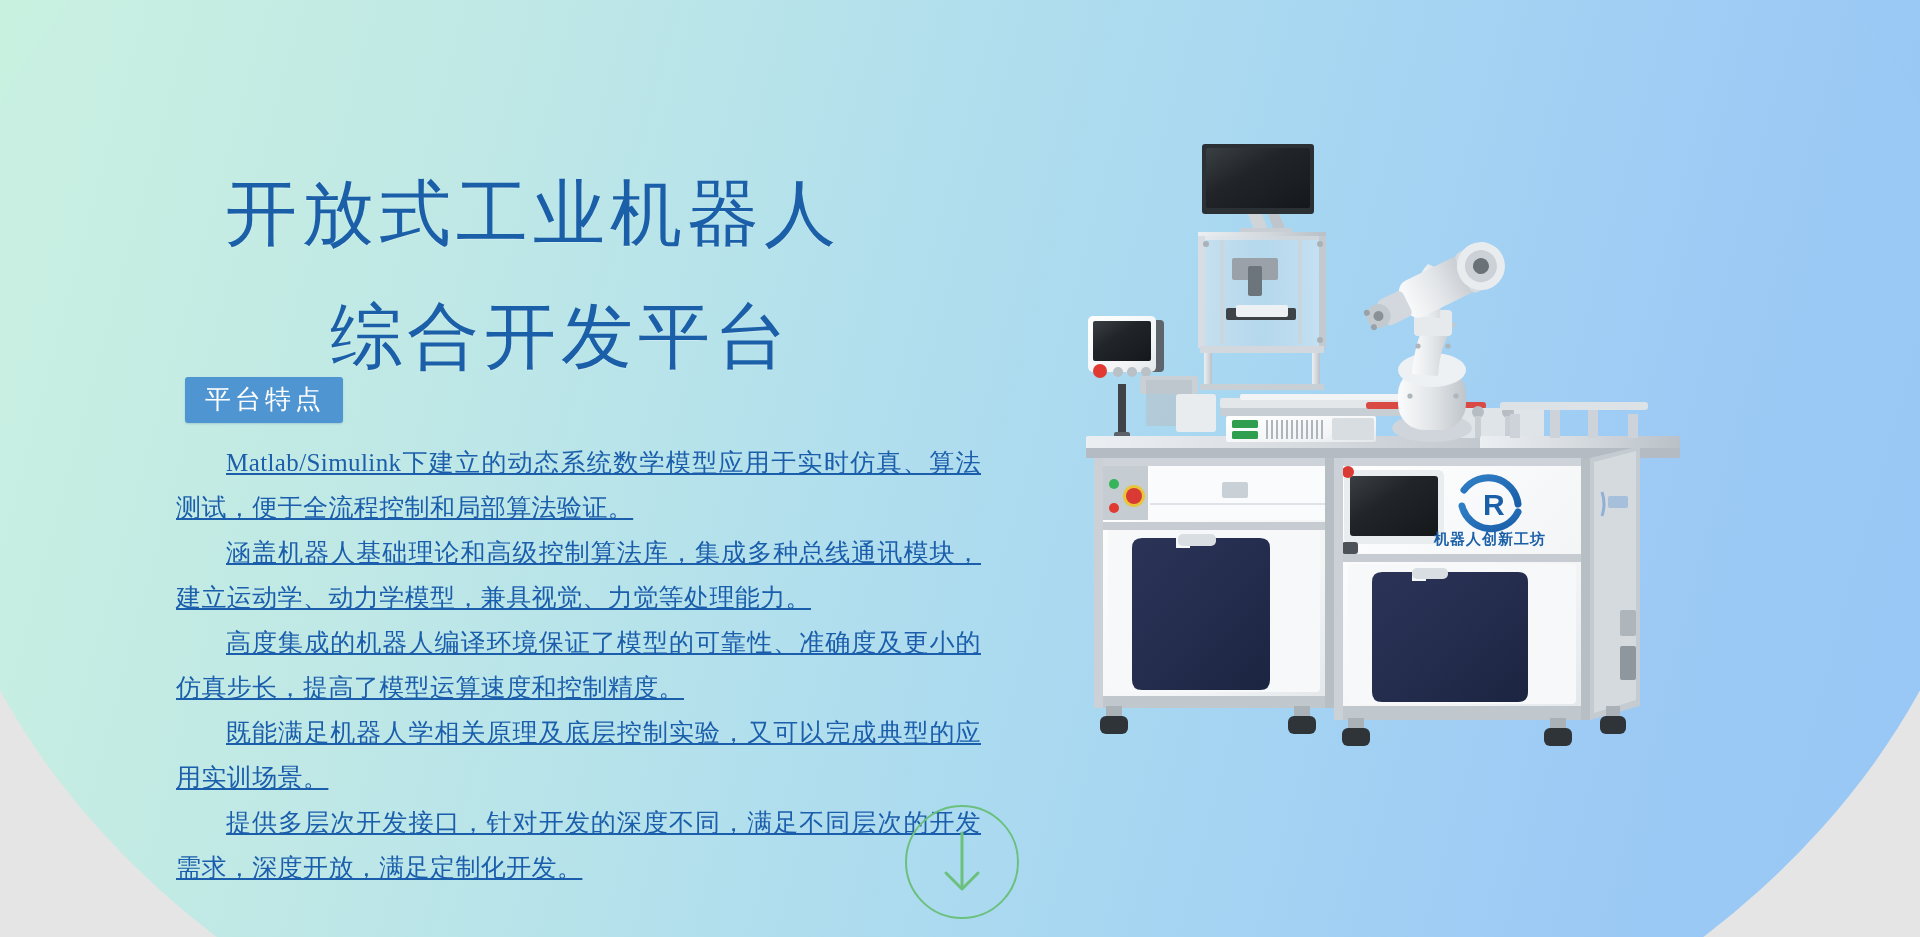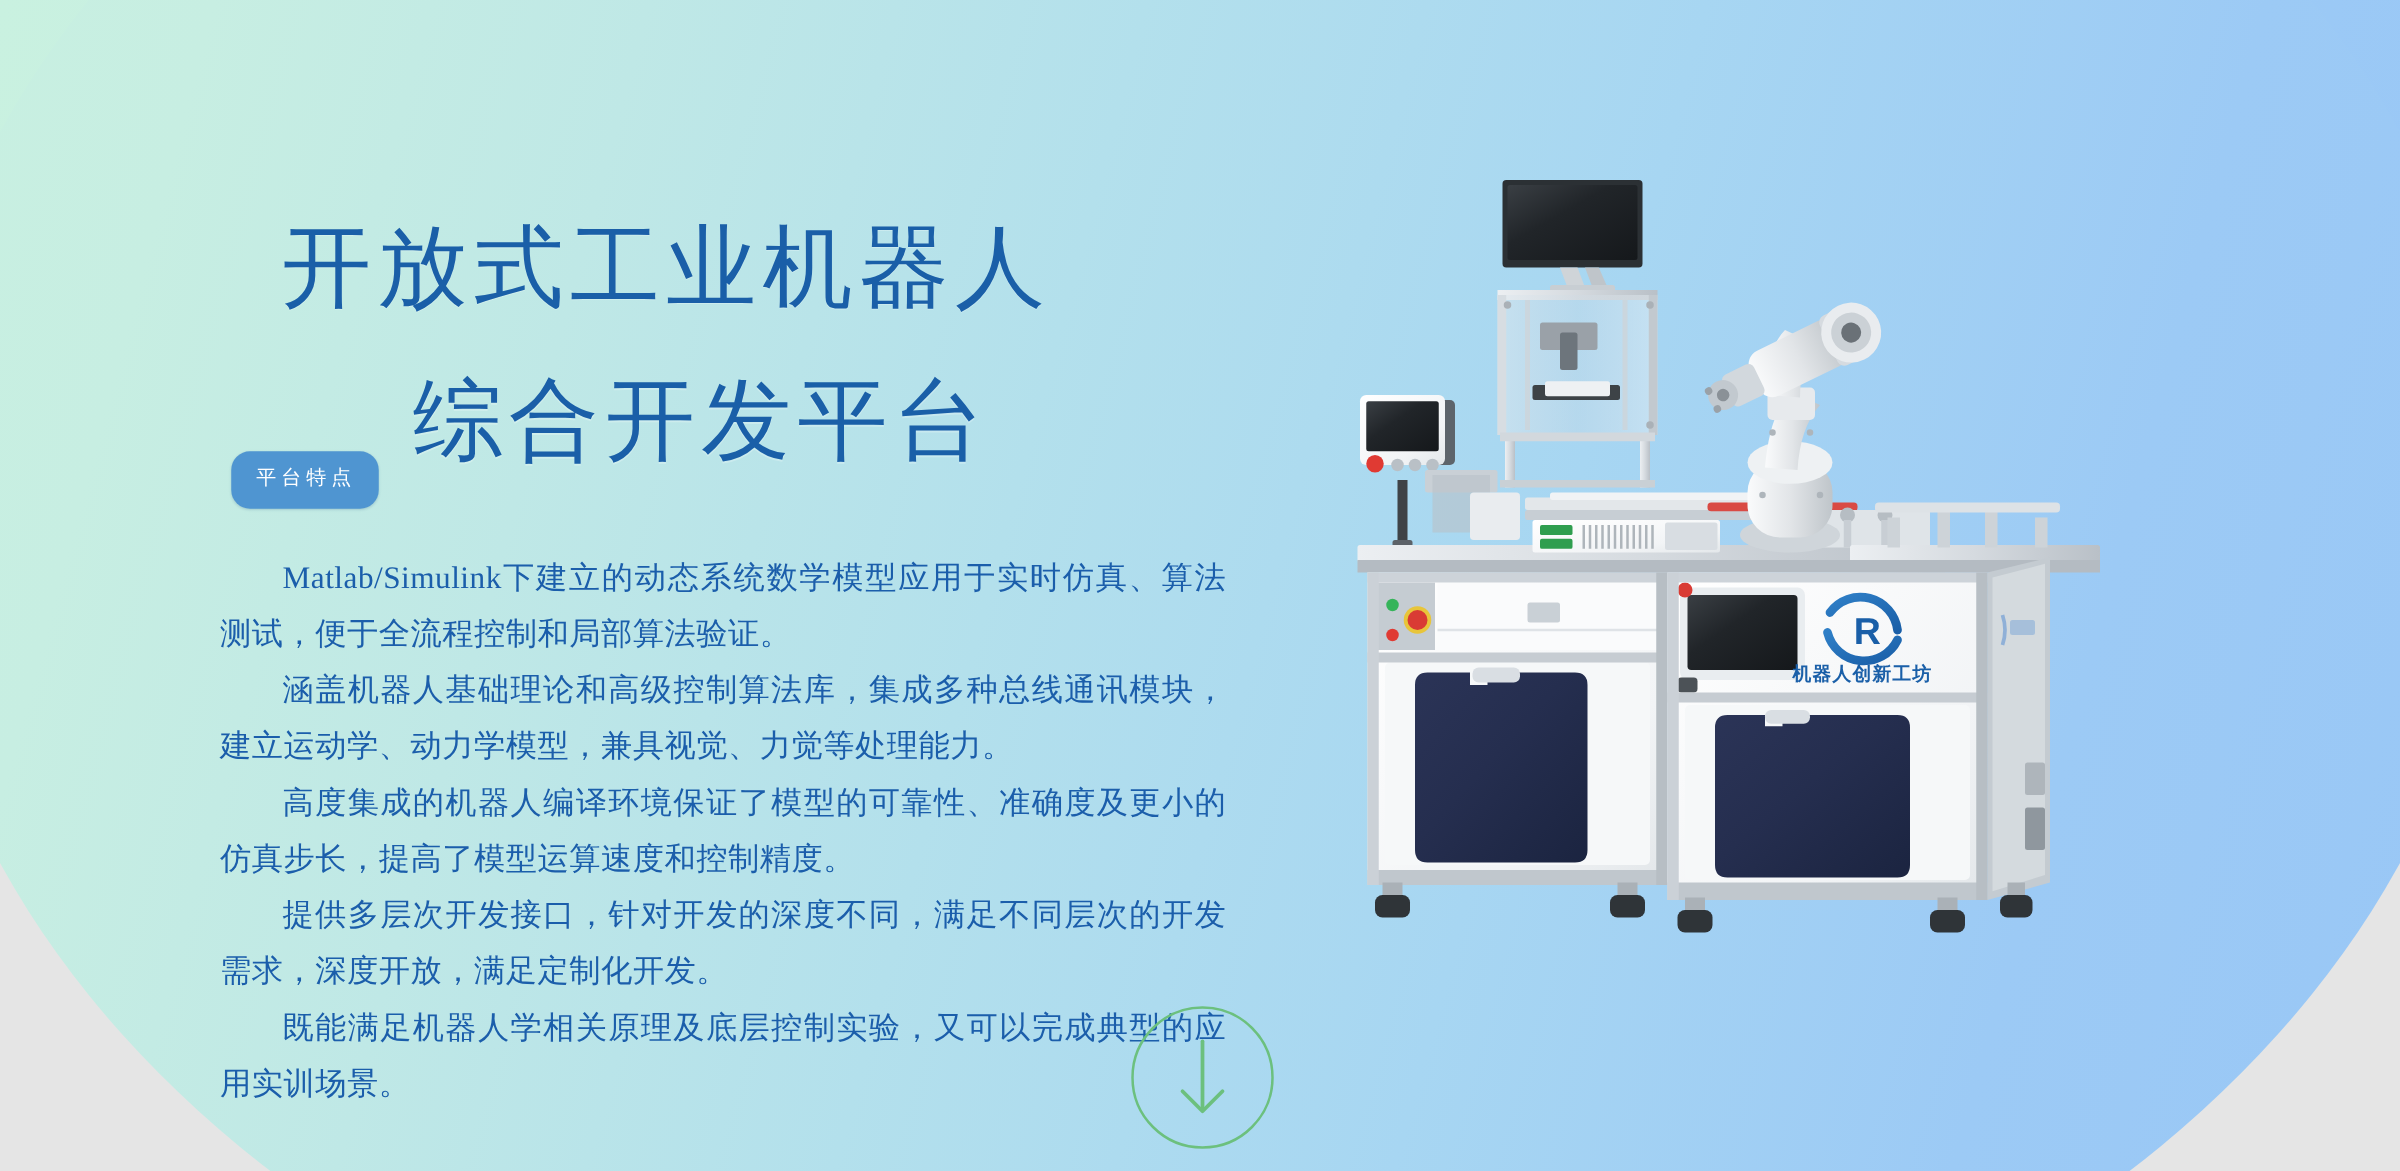--- a/index.html
+++ b/index.html
@@ -29,35 +29,35 @@
     position:absolute;left:225px;top:125px;width:740px;
     color:#1a5fa8;
     font-size:72px;line-height:83px;letter-spacing:5px;
     font-weight:400;
     text-shadow:0 1px 0 rgba(255,255,255,.25);
   }
   .title .l1{display:block;text-align:left;}
   .title .l2{display:block;text-align:center;padding-right:68px;margin-top:40px;}
 
   .badge{
-    position:absolute;left:185px;top:361px;
+    position:absolute;left:185px;top:377px;
     background:#4f95d1;color:#ffffff;
-    font-size:16px;line-height:26px;letter-spacing:4px;
-    padding:9px 18px 11px 20px;border-radius:15px;
+    font-size:26px;line-height:26px;letter-spacing:4px;
+    padding:9px 18px 11px 20px;border-radius:3px;
     font-family:"Liberation Sans","DejaVu Sans",sans-serif;
     box-shadow:0 1px 2px rgba(20,70,120,.18);
   }
 
   .body-text{
     position:absolute;left:176px;top:440px;width:805px;
     color:#1b5eab;
     font-size:25px;line-height:45px;letter-spacing:.4px;
     text-align:justify;
   }
-  .body-text p{margin:0;text-indent:2em;}
+  .body-text p{margin:0;text-indent:2em;text-decoration:underline;}
 
   
   .scroll-circle{
     position:absolute;left:905px;top:805px;width:110px;height:110px;
     border:2px solid #6cc07e;border-radius:50%;
   }
   .scroll-circle svg{position:absolute;left:31px;top:24px;}
 
   
   .machine{position:absolute;left:1080px;top:140px;width:620px;height:640px;}
@@ -77,22 +77,22 @@
       <span class="l1">开放式工业机器人</span>
       <span class="l2">综合开发平台</span>
     </h1>
 
     <div class="badge">平台特点</div>
 
     <div class="body-text">
       <p>Matlab/Simulink下建立的动态系统数学模型应用于实时仿真、算法测试，便于全流程控制和局部算法验证。</p>
       <p>涵盖机器人基础理论和高级控制算法库，集成多种总线通讯模块，建立运动学、动力学模型，兼具视觉、力觉等处理能力。</p>
       <p>高度集成的机器人编译环境保证了模型的可靠性、准确度及更小的仿真步长，提高了模型运算速度和控制精度。</p>
+      <p>既能满足机器人学相关原理及底层控制实验，又可以完成典型的应用实训场景。</p>
       <p>提供多层次开发接口，针对开发的深度不同，满足不同层次的开发需求，深度开放，满足定制化开发。</p>
-      <p>既能满足机器人学相关原理及底层控制实验，又可以完成典型的应用实训场景。</p>
     </div>
 
     <div class="scroll-circle">
       <svg width="48" height="62" viewBox="0 0 48 62">
         <line x1="24" y1="2" x2="24" y2="56" stroke="#6cc07e" stroke-width="3" stroke-linecap="round"></line>
         <polyline points="8,42 24,58 40,42" fill="none" stroke="#6cc07e" stroke-width="3" stroke-linecap="round" stroke-linejoin="round"></polyline>
       </svg>
     </div>
   </div>
 

